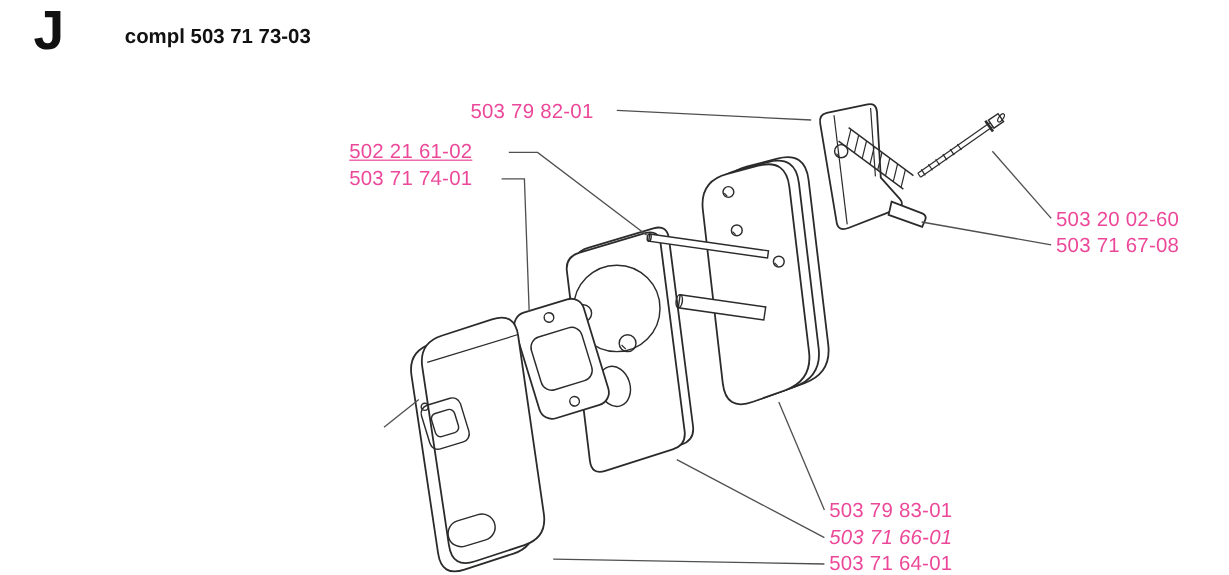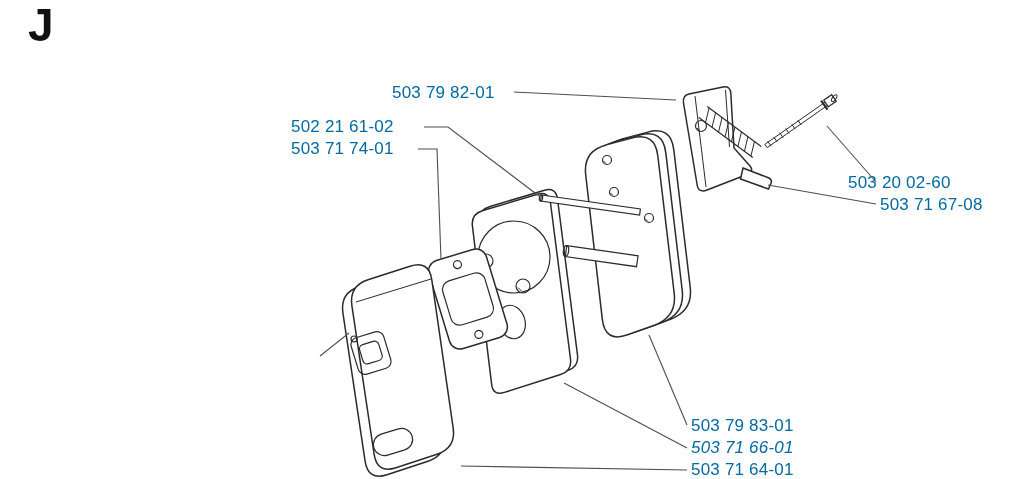--- a/index.html
+++ b/index.html
@@ -26,41 +26,42 @@
     left: 104px;
     top: 21px;
     font-size: 17px;
     font-weight: bold;
     color: #111111;
     white-space: nowrap;
   }
   .part-label {
     position: absolute;
     font-size: 17px;
-    color: #0369a1;
+    color: #ec4899;
     white-space: nowrap;
     letter-spacing: 0.2px;
     line-height: 1.1;
   }
   svg.drawing {
     position: absolute;
     left: 0; top: 0;
     width: 1024px; height: 479px;
   }
   .part-shape { fill: #ffffff; stroke: #2b2b2b; stroke-width: 1.5; }
   .part-detail { fill: none; stroke: #2b2b2b; stroke-width: 1.2; }
   .part-thin { fill: none; stroke: #2b2b2b; stroke-width: 1; }
   .leader { fill: none; stroke: #4f4f4f; stroke-width: 1.1; }
 </style>
 </head>
 <body>
 
 <div class="page">
 
   <div class="section-letter">J</div>
+  <div class="assembly-title">compl 503 71 73-03</div>
 
   <svg class="drawing" viewBox="0 0 1024 479">
 
     <g>
       <path class="part-shape" d="M 689 94 L 723 87 Q 730 85.5 730.8 93 L 734 148 L 750 166 Q 753.5 170 749.5 173.5 L 707 190 Q 698 193.4 697 184 L 683.5 103 Q 682.3 95.4 689 94 Z"></path>
       <path class="part-thin" d="M 695 96 L 706 187"></path>
       <path class="part-thin" d="M 725.5 90 L 729.5 147"></path>
       <circle class="part-detail" cx="701" cy="126" r="5.5"></circle>
       <path class="part-thin" d="M 697 128 L 699.5 130.5"></path>
     </g>
@@ -157,21 +158,21 @@
       <path class="leader" d="M 876 182 L 827 126"></path>
       <path class="leader" d="M 876 204 L 768 185"></path>
       <path class="leader" d="M 687 425 L 649 335"></path>
       <path class="leader" d="M 687 448 L 564 383"></path>
       <path class="leader" d="M 687 470 L 461 466"></path>
       <path class="leader" d="M 320 356 L 349 333"></path>
     </g>
   </svg>
 
   <div class="part-label" style="left:392px; top:84px;">503 79 82-01</div>
-  <div class="part-label" style="left:291px; top:118px;">502 21 61-02</div>
+  <div class="part-label" style="left:291px; top:118px;text-decoration:underline;">502 21 61-02</div>
   <div class="part-label" style="left:291px; top:140px;text-align:right;">503 71 74-01</div>
-  <div class="part-label" style="left:848px; top:174px;">503 20 02-60</div>
+  <div class="part-label" style="left:880px; top:174px;">503 20 02-60</div>
   <div class="part-label" style="left:880px; top:196px;">503 71 67-08</div>
   <div class="part-label" style="left:691px; top:417px;text-align:right;">503 79 83-01</div>
   <div class="part-label" style="left:691px; top:439px;font-style:italic;">503 71 66-01</div>
   <div class="part-label" style="left:691px; top:461px;text-align:right;">503 71 64-01</div>
 
 </div>
 
 </body></html>

